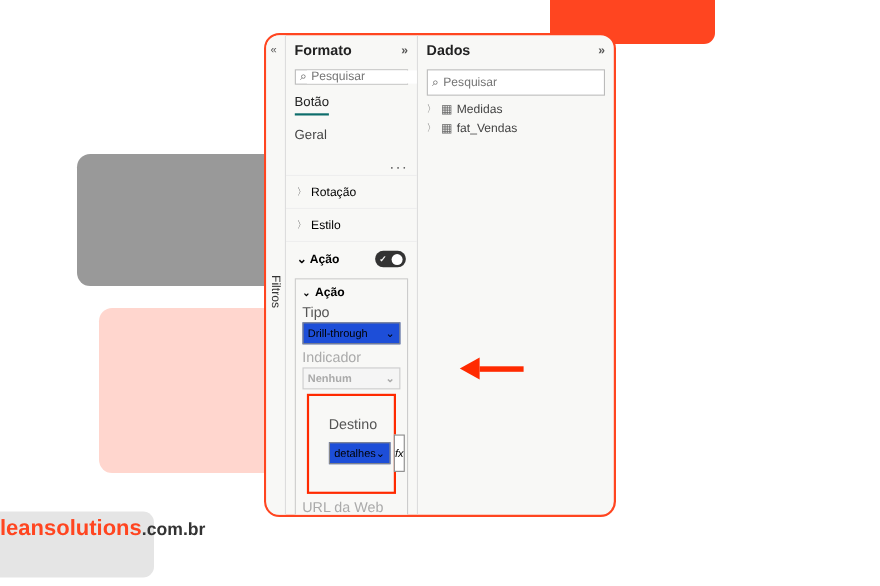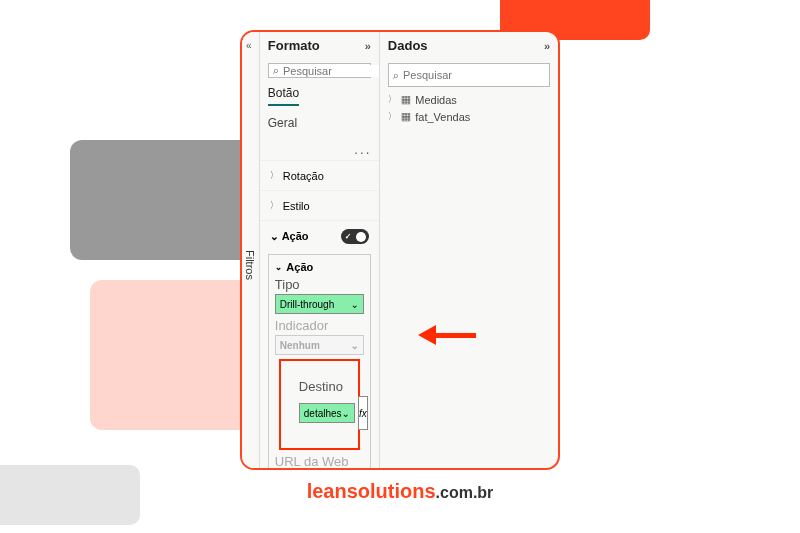--- a/index.html
+++ b/index.html
@@ -201,21 +201,21 @@
       margin-bottom: 2px;
     }
     .field-label.disabled { color: #aaa; }
     .select-row {
       display: flex;
       gap: 3px;
       align-items: center;
     }
     .select-box {
       border: 1px solid #888;
-      background: #86efac;
+      background: #1d4ed8;
       height: 20px;
       flex: 1;
       display: flex;
       align-items: center;
       justify-content: space-between;
       padding: 0 4px;
       font-size: 10px;
     }
     .select-box.disabled {
       color: #aaa;
@@ -269,24 +269,24 @@
       border-bottom: 10px solid transparent;
       border-right: 18px solid #ff2a00;
     }
     .arrow-line {
       width: 40px;
       height: 5px;
       background: #ff2a00;
     }
     .footer-brand {
       position: absolute;
-      bottom: 30px;
+      bottom: 41px;
       left: 0;
       width: 100%;
-      text-align: center;
+      text-align: left;
       font-size: 20px;
     }
     .brand-bold {
       font-weight: 800;
       color: #ff4520;
     }
     .brand-suffix {
       color: #333;
       font-weight: 600;
       font-size: 16px;

